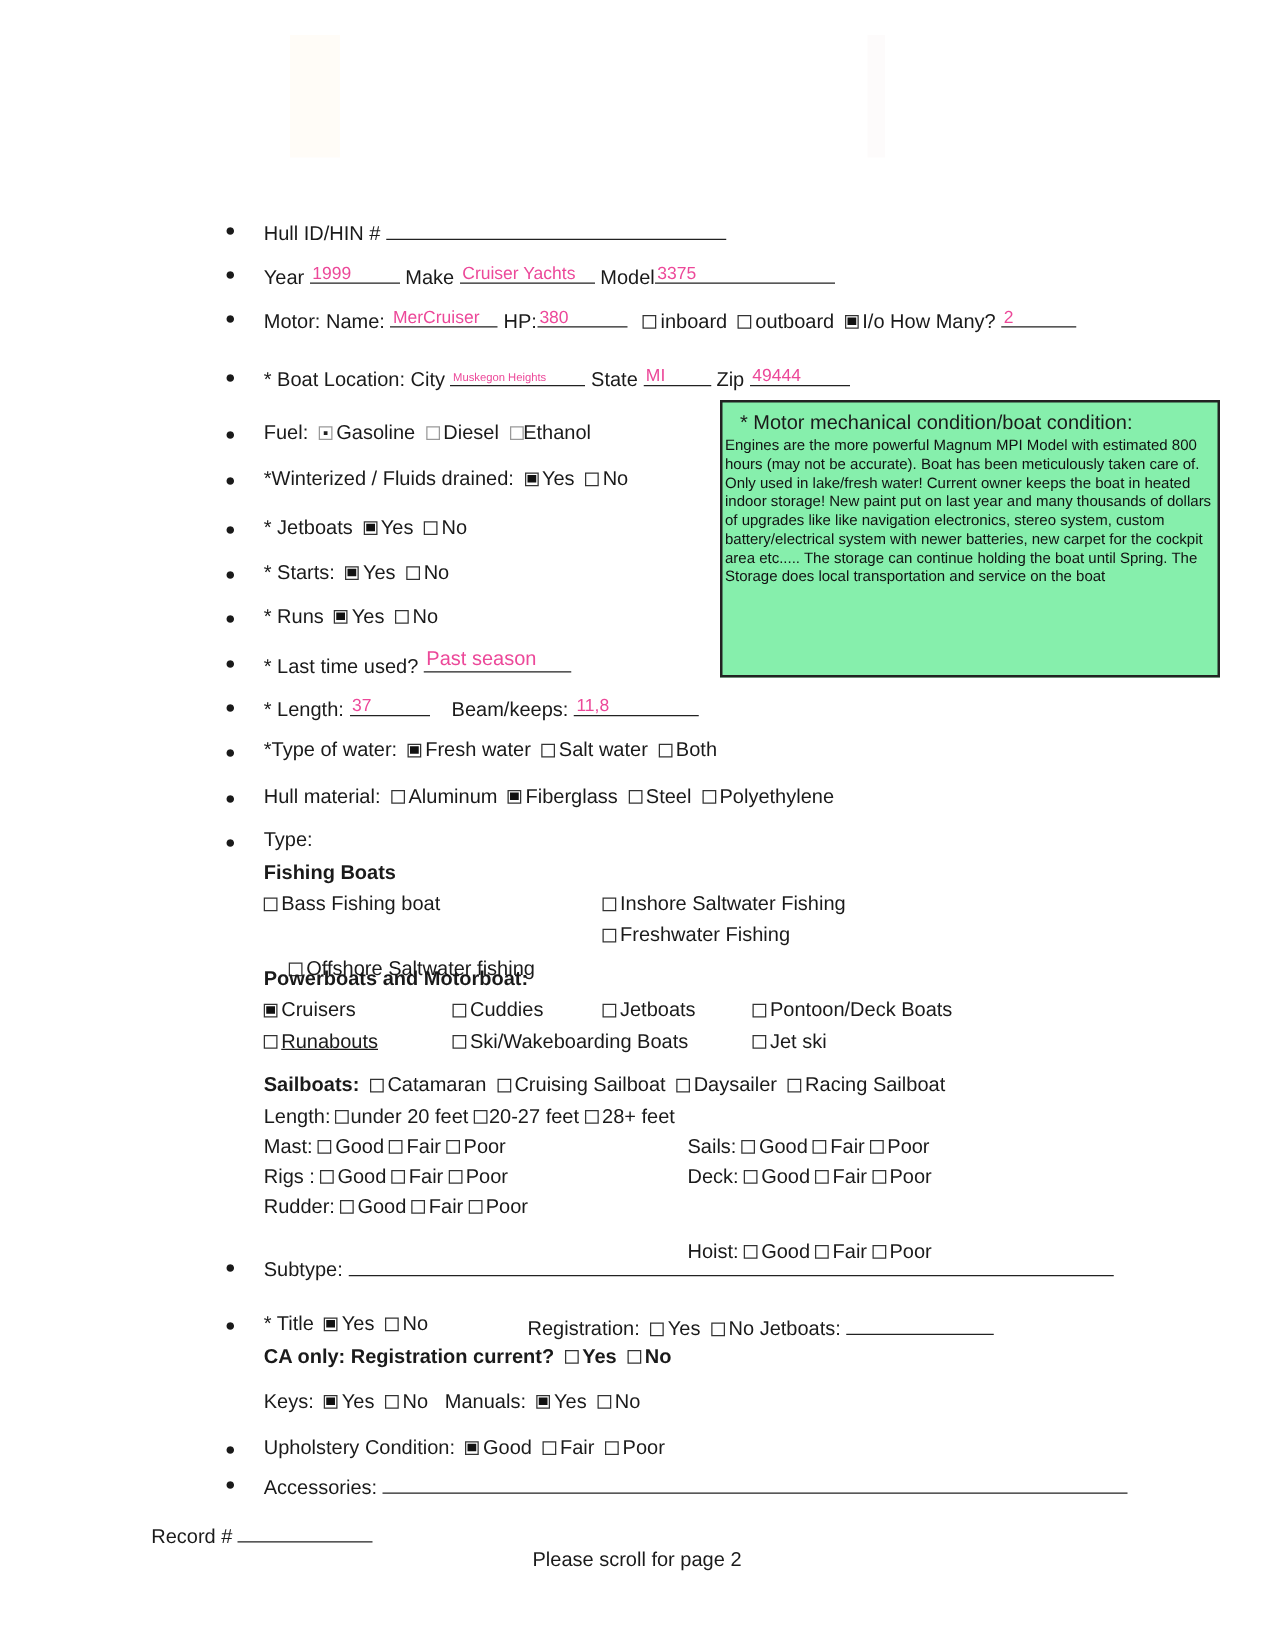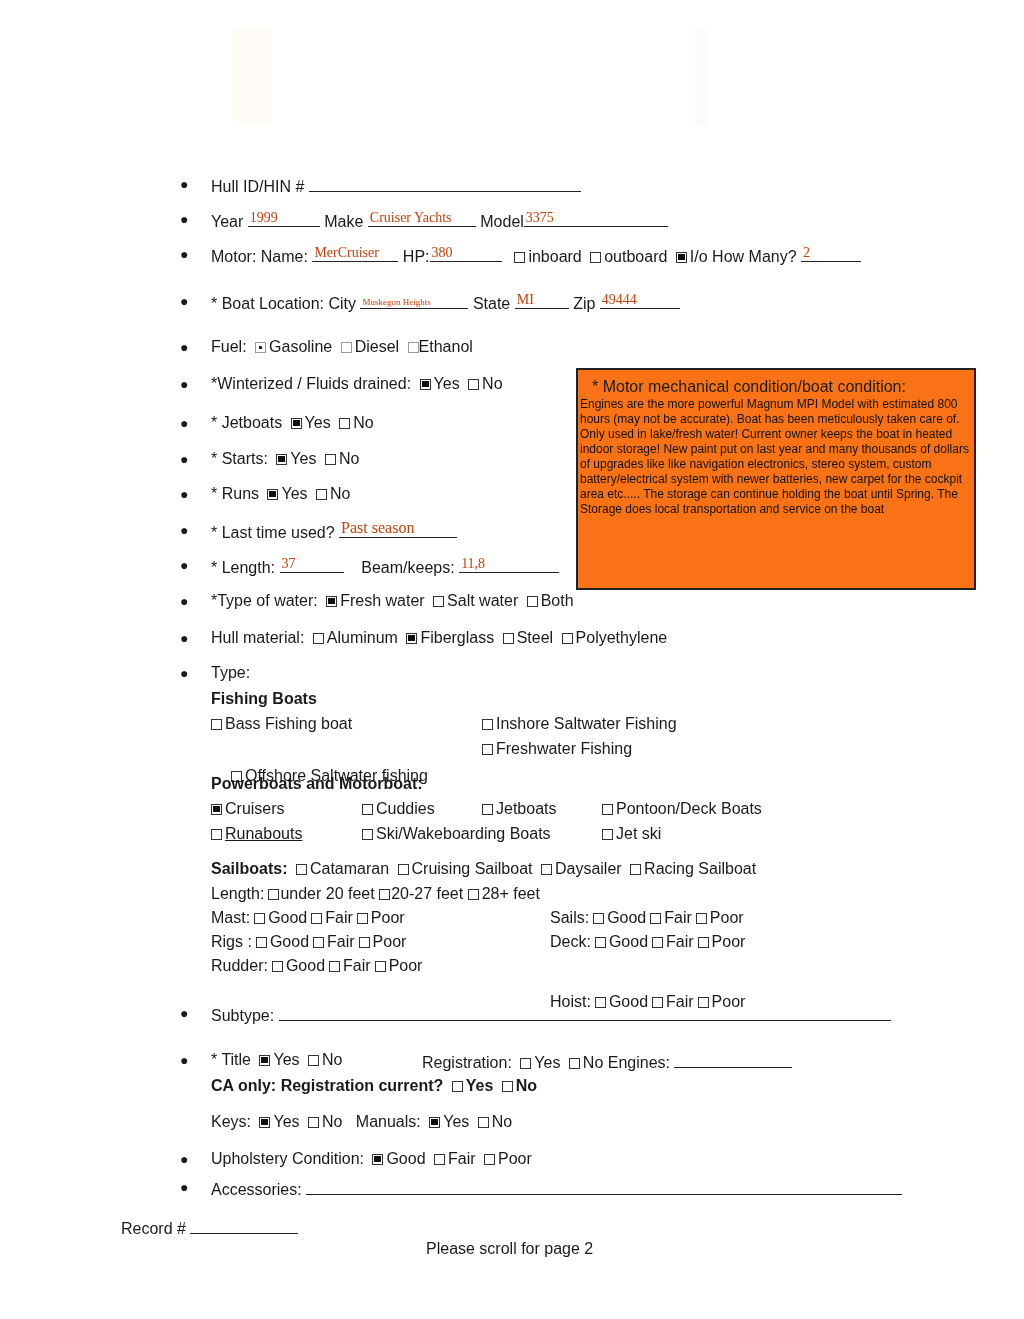--- a/index.html
+++ b/index.html
@@ -3,29 +3,29 @@
 <meta charset="utf-8">
 <style>
   html, body { margin:0; padding:0; background:#ffffff; }
   body { width:1024px; height:1319px; position:relative; overflow:hidden;
          font-family:"Liberation Sans", "DejaVu Sans", sans-serif; color:#1a1a1a; }
   .ghost { position:absolute; background:#fffcf7; }
   .row { position:absolute; left:180px; font-size:16px; line-height:20px; white-space:nowrap; }
   .bullet { position:absolute; left:0; top:0; font-size:14px; }
   .txt { position:absolute; left:31px; top:0; }
   .fill { display:inline-block; border-bottom:1px solid #222; position:relative; height:17px; vertical-align:baseline; }
-  .fill .val { position:absolute; left:2px; bottom:1px; font-family:Liberation Serif, serif; font-size:14px; line-height:14px; color:#c2410c; }
+  .fill .val { position:absolute; left:2px; bottom:1px; font-family:Liberation Sans, sans-serif; font-size:14px; line-height:14px; color:#ec4899; }
   .fill .val.small { font-size:9px; line-height:10px; }
   .cb { display:inline-block; width:11px; height:11px; border:1px solid #333; vertical-align:-1px; margin:0 3px 0 4px; box-sizing:border-box; background:#fff; position:relative; }
   .cb.checked::after { content:""; position:absolute; left:1px; top:1px; right:1px; bottom:2px; background:#111; }
   .cb.dot::after { content:""; position:absolute; left:3px; top:3px; width:3px; height:3px; background:#222; }
   .cb.grey { border-color:#999; }
   .bold { font-weight:bold; }
   .sub { position:absolute; left:211px; font-size:16px; line-height:20px; white-space:nowrap; }
-  .cond-box { position:absolute; left:576px; top:320px; width:400px; height:222px; border:2px solid #222; box-sizing:border-box; background:#f97316;margin-top:48px; }
+  .cond-box { position:absolute; left:576px; top:320px; width:400px; height:222px; border:2px solid #222; box-sizing:border-box; background:#86efac; }
   .cond-title { position:absolute; left:14px; top:8px; font-size:16px; line-height:18px; white-space:nowrap; }
   .cond-body { position:absolute; left:2px; top:27px; width:396px; font-size:12px; line-height:15px; color:#111; }
   .abs { position:absolute; white-space:nowrap; font-size:16px; line-height:20px; }
 </style>
 </head>
 <body>
 
 <div class="ghost" style="left:232px;top:28px;width:40px;height:98px;"></div>
 <div class="ghost" style="left:694px;top:28px;width:14px;height:98px;background:#fdfbfb;"></div>
 
@@ -188,21 +188,21 @@
 <div class="row" style="top:1050px;">
   <span class="bullet">●</span>
   <span class="txt"><span>* Title</span>
     <span class="cb checked"></span><span>Yes</span>
     <span class="cb"></span><span>No</span></span>
 </div>
 <div class="abs" style="left:422px;top:1050px;">
   <span>Registration:</span>
   <span class="cb"></span><span>Yes</span>
   <span class="cb"></span><span>No</span>
-  <span>Engines:</span>
+  <span>Jetboats:</span>
   <span class="fill" style="width:118px;"><span class="val"></span></span>
 </div>
 <div class="sub bold" style="top:1076px;">
   <span>CA only: Registration current?</span>
   <span class="cb"></span><span>Yes</span>
   <span class="cb"></span><span>No</span>
 </div>
 <div class="sub" style="top:1112px;">
   <span>Keys:</span>
   <span class="cb checked"></span><span>Yes</span>

